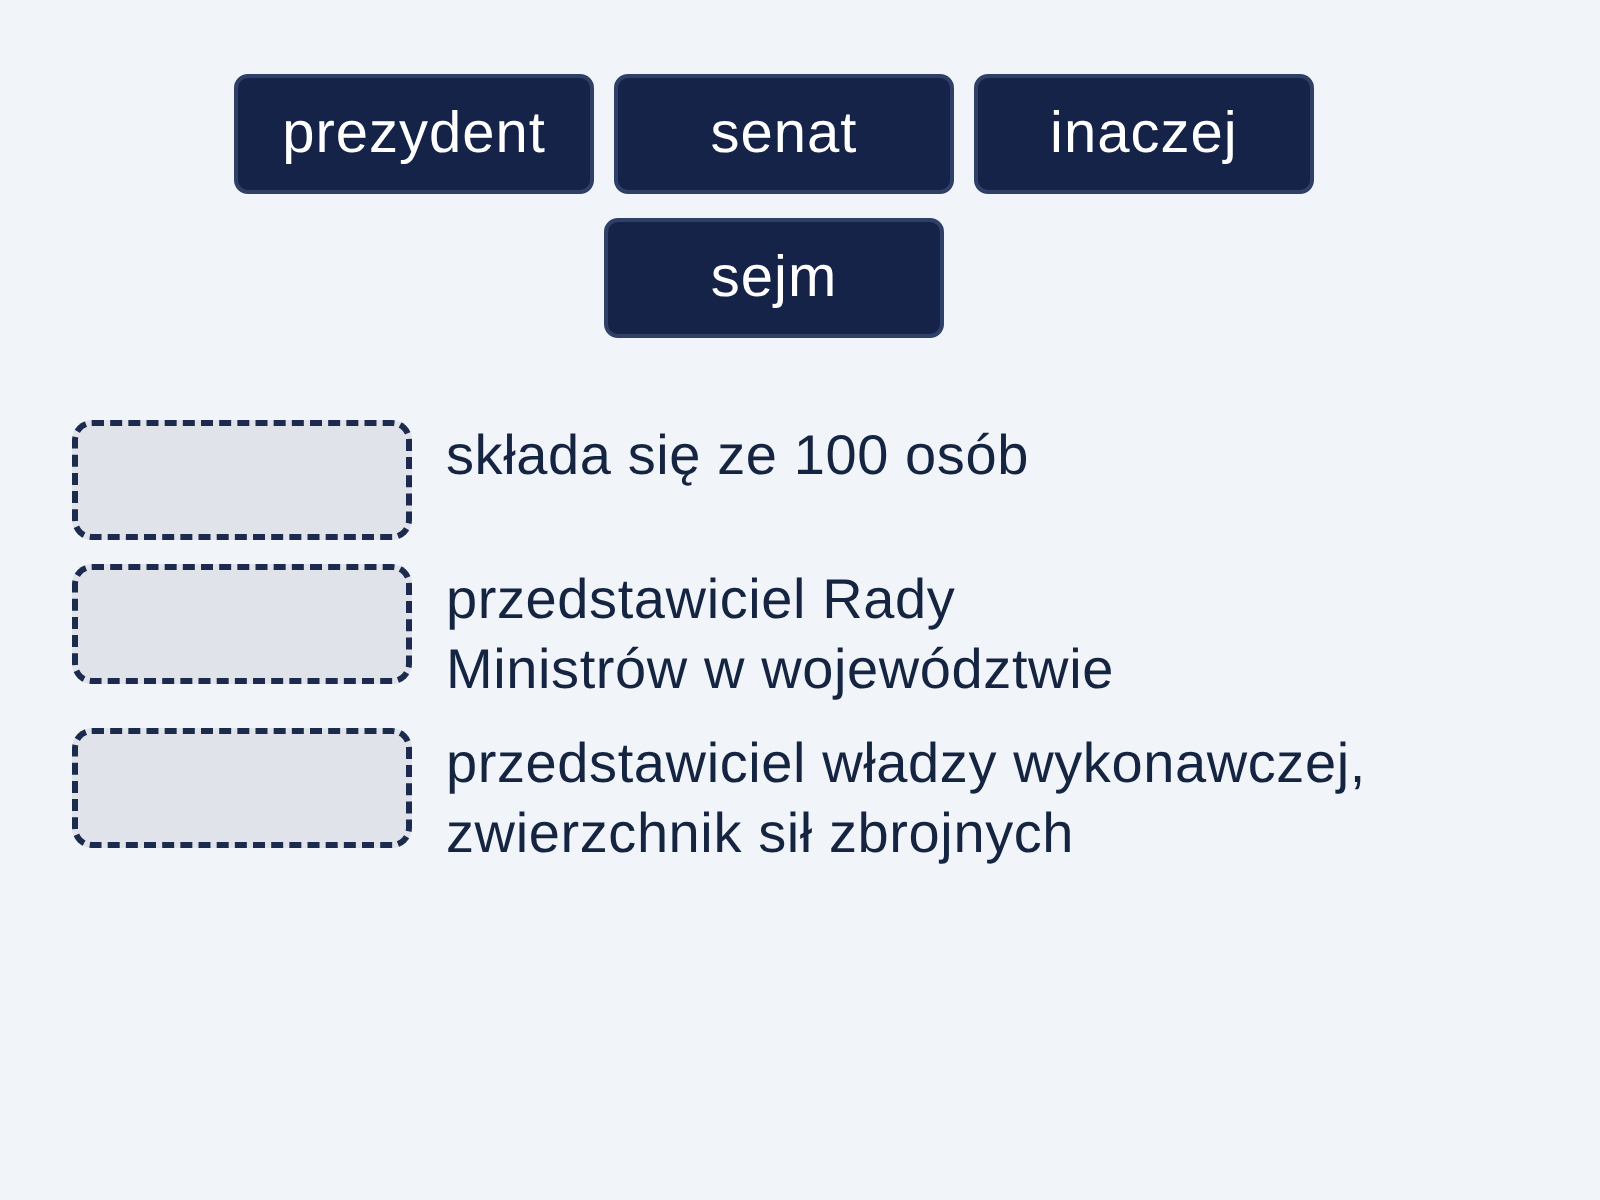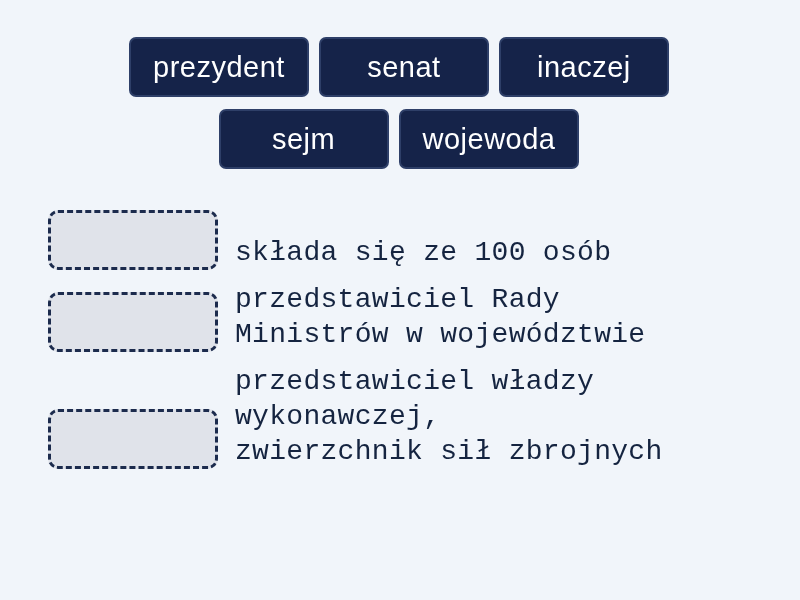--- a/index.html
+++ b/index.html
@@ -16,21 +16,20 @@
   body {
     font-family: "Liberation Sans", sans-serif;
     background: var(--background);
     overflow: hidden;
   }
   .board {
     position: relative;
     width: 774px;
     height: 600px;
     background: var(--background);
-    margin-left: 12px;
   }
   .bank-row {
     position: absolute;
     left: 0;
     width: 100%;
     display: flex;
     justify-content: center;
     gap: 10px;
   }
   .bank-row.row-1 { top: 37px; }
@@ -54,23 +53,22 @@
   .match-list {
     position: absolute;
     left: 36px;
     top: 210px;
     display: flex;
     flex-direction: column;
     gap: 12px;
   }
   .match-row {
     display: flex;
-    align-items: flex-end;
+    align-items: flex-start;
     min-height: 60px;
-    font-family: Liberation Mono, monospace;
   }
   .dropzone {
     flex: 0 0 170px;
     width: 170px;
     height: 60px;
     background: var(--dropzone-bg);
     border: 3px dashed var(--dropzone-border);
     border-radius: 10px;
   }
   .clue {
@@ -88,21 +86,20 @@
 <div class="board">
 
   <div class="bank-row row-1">
     <div class="tile">prezydent</div>
     <div class="tile">senat</div>
     <div class="tile">inaczej</div>
   </div>
 
   <div class="bank-row row-2">
     <div class="tile">sejm</div>
-    <div class="tile">wojewoda</div>
   </div>
 
   <div class="match-list">
 
     <div class="match-row">
       <div class="dropzone"></div>
       <div class="clue">składa się ze 100 osób</div>
     </div>
 
 

